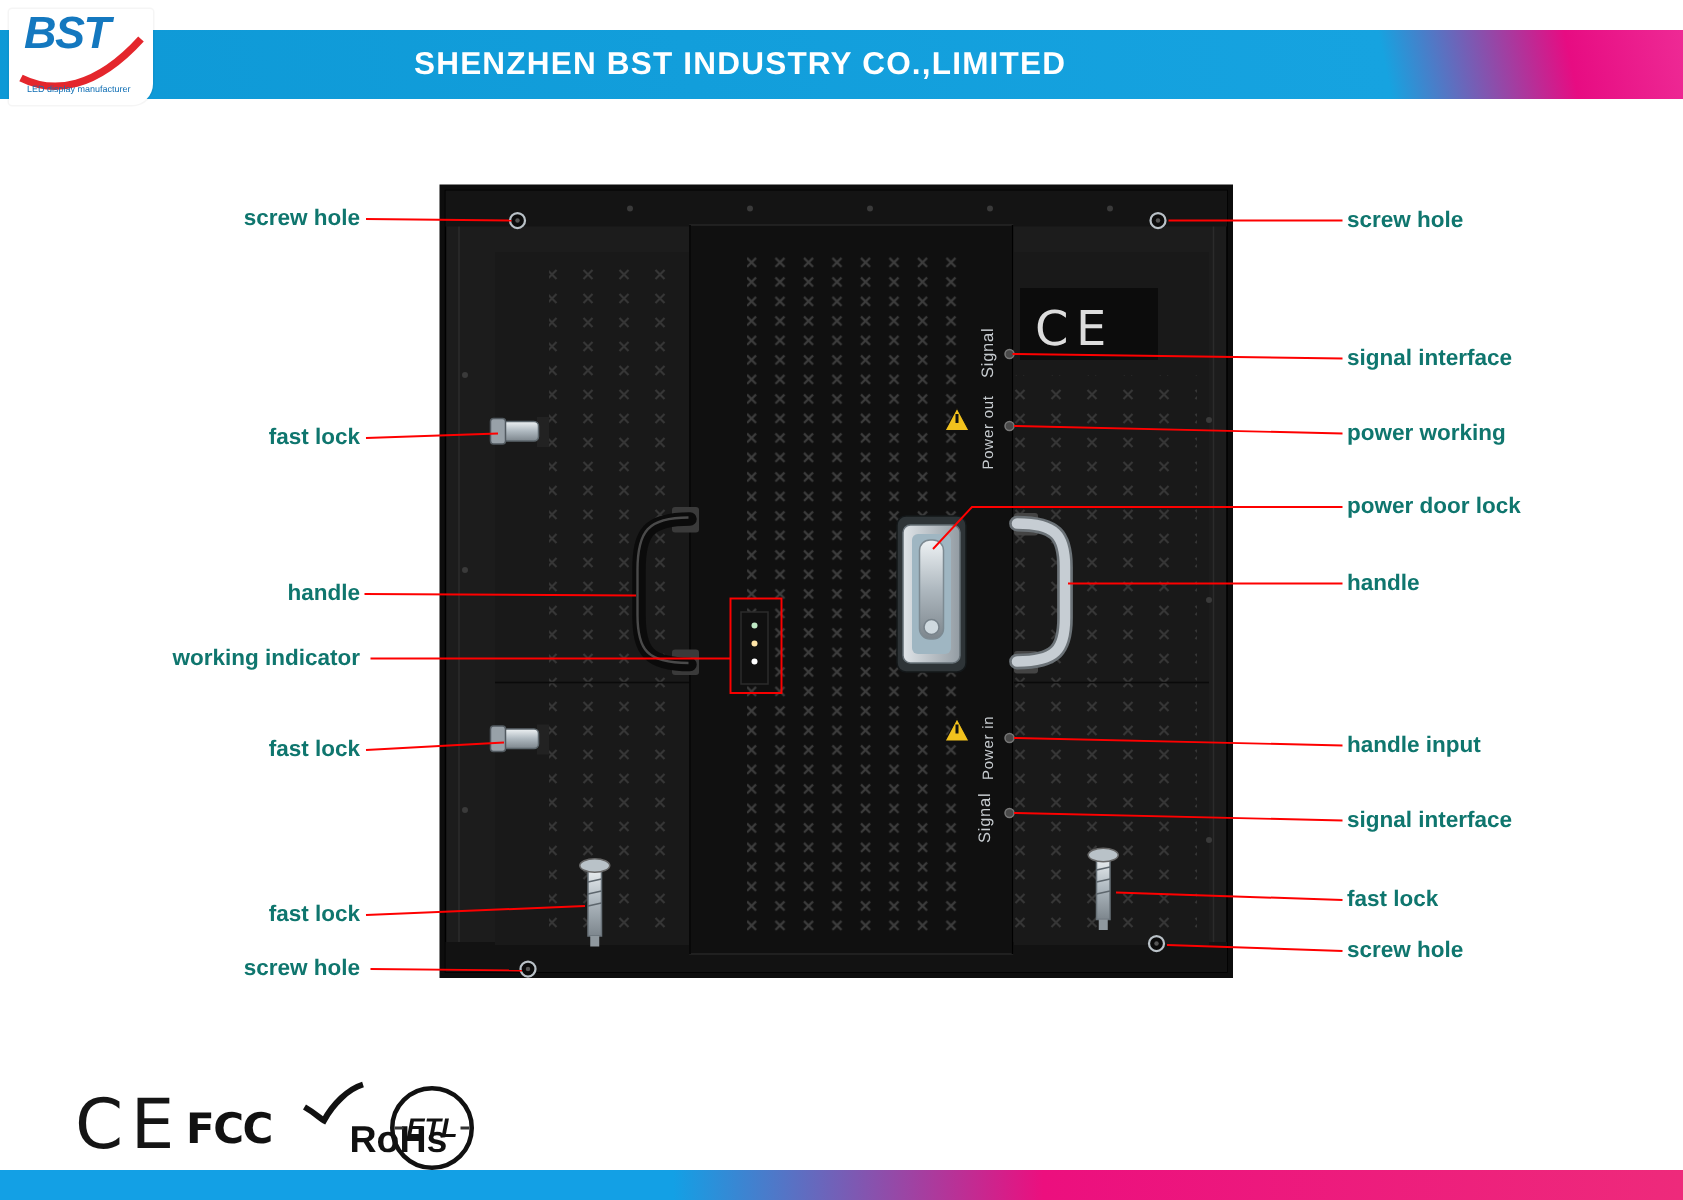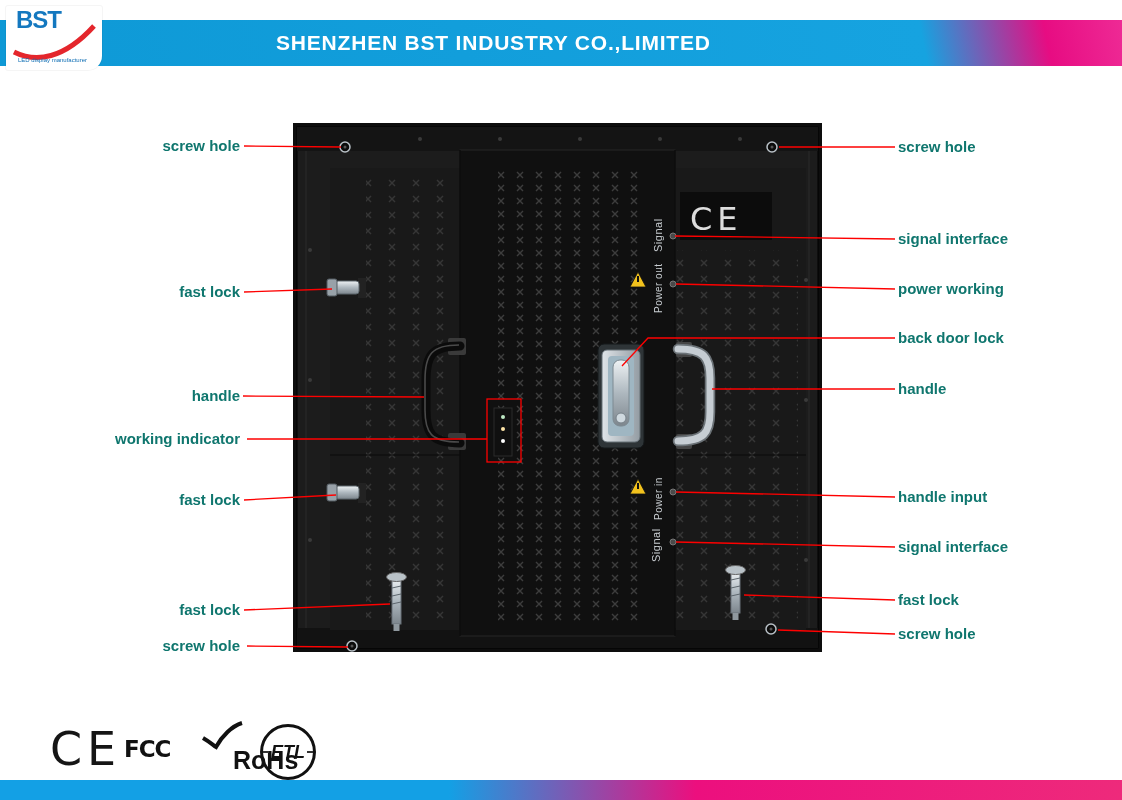--- a/index.html
+++ b/index.html
@@ -15,42 +15,42 @@
   .company-title{
     position:absolute;top:31px;left:228px;font-size:21px;font-weight:bold;
     color:#ffffff;letter-spacing:0.8px;white-space:nowrap;z-index:4;margin-left:48px;
   }
   .logo-card{
     position:absolute;top:6px;left:6px;width:96px;height:64px;background:#ffffff;
     border-radius:2px 2px 14px 2px;z-index:5;box-shadow:0 0 0 1px rgba(0,0,0,0.04);
   }
   .logo-swoosh{position:absolute;left:0;top:0;}
   .logo-text{
-    position:absolute;top:0px;left:10px;font-size:24px;
+    position:absolute;top:0px;left:10px;font-size:30px;font-style:italic;
     font-weight:bold;color:#1478bf;letter-spacing:-1px;
   }
   .logo-tagline{
     position:absolute;bottom:7px;left:12px;font-size:6px;color:#0f6eb4;white-space:nowrap;
   }
   
   .callout{
     position:absolute;color:#0f766e;font-size:15px;font-weight:bold;
     white-space:nowrap;z-index:3;line-height:18px;
   }
   .callout.left{right:882px;text-align:right;}
   .callout.right{left:898px;text-align:left;}
   
   .diagram-svg{position:absolute;left:0;top:0;z-index:1;}
   
   .cert-ce{
     position:absolute;left:50px;top:722px;font-size:46px;color:#151515;
     font-family:"DejaVu Sans",sans-serif;letter-spacing:5px;z-index:2;
   }
   .cert-fcc{
-    position:absolute;left:124px;top:736px;font-size:23px;font-weight:bold;
+    position:absolute;left:124px;top:736px;font-size:28px;font-weight:bold;
     letter-spacing:-1px;color:#111;z-index:2;font-family:"DejaVu Sans",sans-serif;
   }
   .cert-rohs{
     position:absolute;left:188px;top:746px;font-size:25px;font-weight:bold;color:#111;z-index:2;margin-left:45px;
   }
   .cert-rohs-check{position:absolute;left:200px;top:720px;z-index:3;}
   .cert-etl{
     position:absolute;left:260px;top:724px;width:50px;height:50px;border:3px solid #111;
     border-radius:50%;display:flex;align-items:center;justify-content:center;
     font-style:italic;font-weight:bold;font-size:18px;color:#111;z-index:2;gap:2px;
@@ -241,21 +241,21 @@
 <div class="callout left" style="top:283px">fast lock</div>
 <div class="callout left" style="top:387px">handle</div>
 <div class="callout left" style="top:430px">working indicator</div>
 <div class="callout left" style="top:491px">fast lock</div>
 <div class="callout left" style="top:601px">fast lock</div>
 <div class="callout left" style="top:637px">screw hole</div>
 
 <div class="callout right" style="top:138px">screw hole</div>
 <div class="callout right" style="top:230px">signal interface</div>
 <div class="callout right" style="top:280px">power working</div>
-<div class="callout right" style="top:329px">back door lock</div>
+<div class="callout right" style="top:329px">power door lock</div>
 <div class="callout right" style="top:380px">handle</div>
 <div class="callout right" style="top:488px">handle input</div>
 <div class="callout right" style="top:538px">signal interface</div>
 <div class="callout right" style="top:591px">fast lock</div>
 <div class="callout right" style="top:625px">screw hole</div>
 
 <div class="cert-ce">CE</div>
 <div class="cert-fcc">FCC</div>
 <svg class="cert-rohs-check" width="44" height="30">
   <path d="M3,18 C10,22 14,26 16,27 C22,16 32,6 42,3" stroke="#111" stroke-width="4" fill="none"></path>

